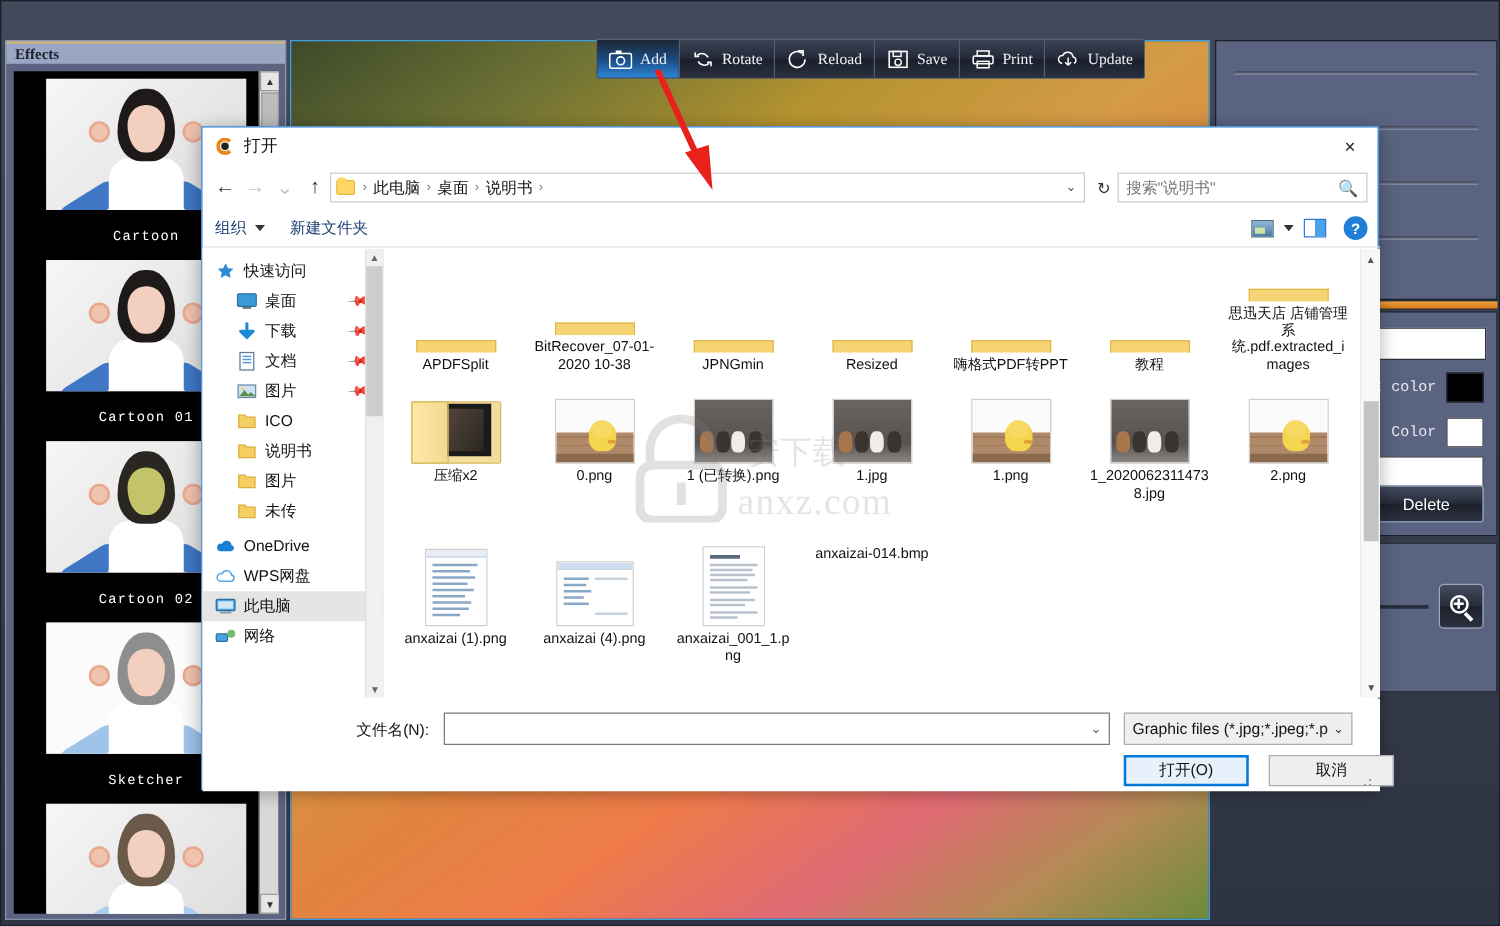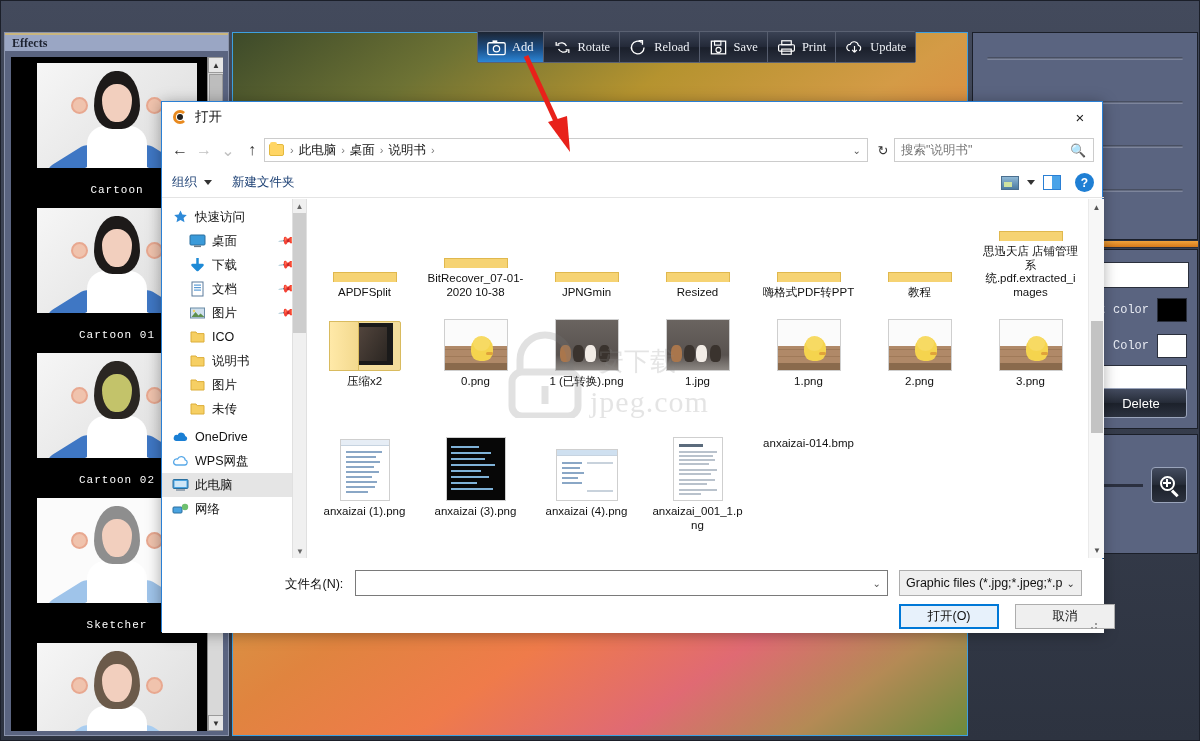--- a/index.html
+++ b/index.html
@@ -925,83 +925,64 @@
                     <div class="head"></div>
                     <div class="stripe"></div>
                   </div>
                 </div>
             </div>
             <div class="file-name">1.png</div>
           </div>
           <div class="file-cell">
             <div class="file-thumb">
               <div class="img-thumb">
-                  <div class="cat-scene">
-                    <div class="wall"></div>
-                    <div class="ground"></div>
-                    <div class="body"></div>
-                    <div class="ear"></div>
-                    <div class="head"></div>
-                    <div class="stripe"></div>
+                  <div class="pup-scene">
+                    <span class="p b" style="left:8%"></span>
+                    <span class="p d" style="left:28%"></span>
+                    <span class="p" style="left:48%"></span>
+                    <span class="p d" style="left:70%"></span>
                   </div>
                 </div>
             </div>
-            <div class="file-name">2.png</div>
-          </div>
-
+            <div class="file-name">1_20200623114738.jpg</div>
+          </div>
           <div class="file-cell">
             <div class="file-thumb">
               <div class="img-thumb">
                   <div class="cat-scene">
                     <div class="wall"></div>
                     <div class="ground"></div>
                     <div class="body"></div>
                     <div class="ear"></div>
                     <div class="head"></div>
                     <div class="stripe"></div>
                   </div>
                 </div>
             </div>
-            <div class="file-name">3.png</div>
-          </div>
+            <div class="file-name">2.png</div>
+          </div>
+
           <div class="file-cell">
             <div class="file-thumb">
               <div class="img-thumb" style="width:50px;height:62px;">
                 <div class="shot-scene">
                     <div class="bar"></div>
                   <span class="ln" style="top:11px;width:36px"></span>
                     <span class="ln" style="top:16px;width:30px"></span>
                   <span class="ln" style="top:21px;width:34px"></span>
                     <span class="ln" style="top:26px;width:28px"></span>
                   <span class="ln" style="top:31px;width:33px"></span>
                     <span class="ln" style="top:36px;width:26px"></span>
                   <span class="ln" style="top:41px;width:31px"></span>
                     <span class="ln" style="top:46px;width:29px"></span>
                   <span class="ln" style="top:51px;width:22px"></span>
                 </div>
               </div>
             </div>
             <div class="file-name">anxaizai (1).png</div>
-          </div>
-          <div class="file-cell">
-            <div class="file-thumb">
-              <div class="img-thumb" style="width:60px;height:64px;">
-                <div class="dark-scene">
-                  <span class="ln" style="top:8px;width:28px"></span>
-                    <span class="ln" style="top:14px;width:40px"></span>
-                  <span class="ln" style="top:20px;width:34px"></span>
-                    <span class="ln" style="top:26px;width:44px"></span>
-                  <span class="ln" style="top:32px;width:30px"></span>
-                    <span class="ln" style="top:38px;width:38px"></span>
-                  <span class="ln" style="top:44px;width:26px"></span>
-                    <span class="ln" style="top:50px;width:42px"></span>
-                </div>
-              </div>
-            </div>
-            <div class="file-name">anxaizai (3).png</div>
           </div>
           <div class="file-cell">
             <div class="file-thumb">
               <div class="img-thumb" style="width:62px;height:52px;">
                 <div class="shot-scene">
                     <div class="bar" style="background:#cfe0f0"></div>
                   <span class="ln" style="top:12px;width:20px"></span>
                     <span class="ln" style="top:17px;width:18px"></span>
                   <span class="ln" style="top:22px;width:22px"></span>
                     <span class="ln" style="top:27px;width:16px"></span>
@@ -1062,20 +1043,20 @@
     </div>
   </div>
 
   <div class="watermark">
     <svg class="wm-lock" viewBox="0 0 110 88">
       <path d="M30 44V30a25 25 0 0 1 50 0v14" fill="none" stroke="#7a7a7a" stroke-width="7"></path>
       <rect x="22" y="42" width="66" height="44" rx="10" fill="none" stroke="#7a7a7a" stroke-width="7"></rect>
       <path d="M55 56v18" stroke="#7a7a7a" stroke-width="7" fill="none"></path>
     </svg>
     <div class="wm-cn">安下载</div>
-    <div class="wm-text">jpeg.com</div>
+    <div class="wm-text">anxz.com</div>
   </div>
 
   <svg class="red-arrow" viewBox="0 0 60 110">
     <line x1="6" y1="4" x2="40" y2="78" stroke="#e8211a" stroke-width="5"></line>
     <polygon points="28,70 50,100 47,64" fill="#e8211a"></polygon>
   </svg>
 </div>
 
 </body></html>

